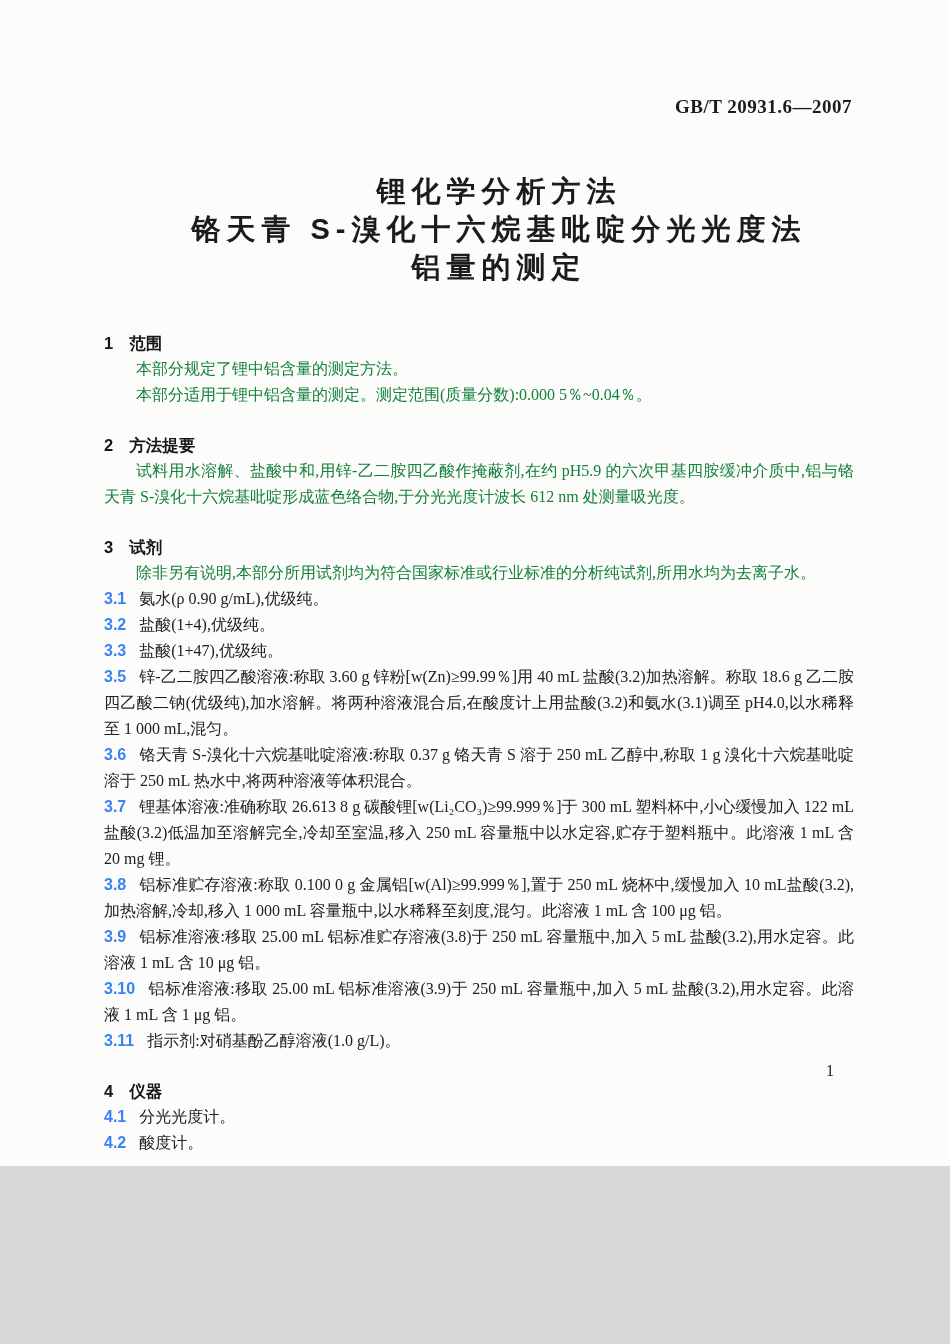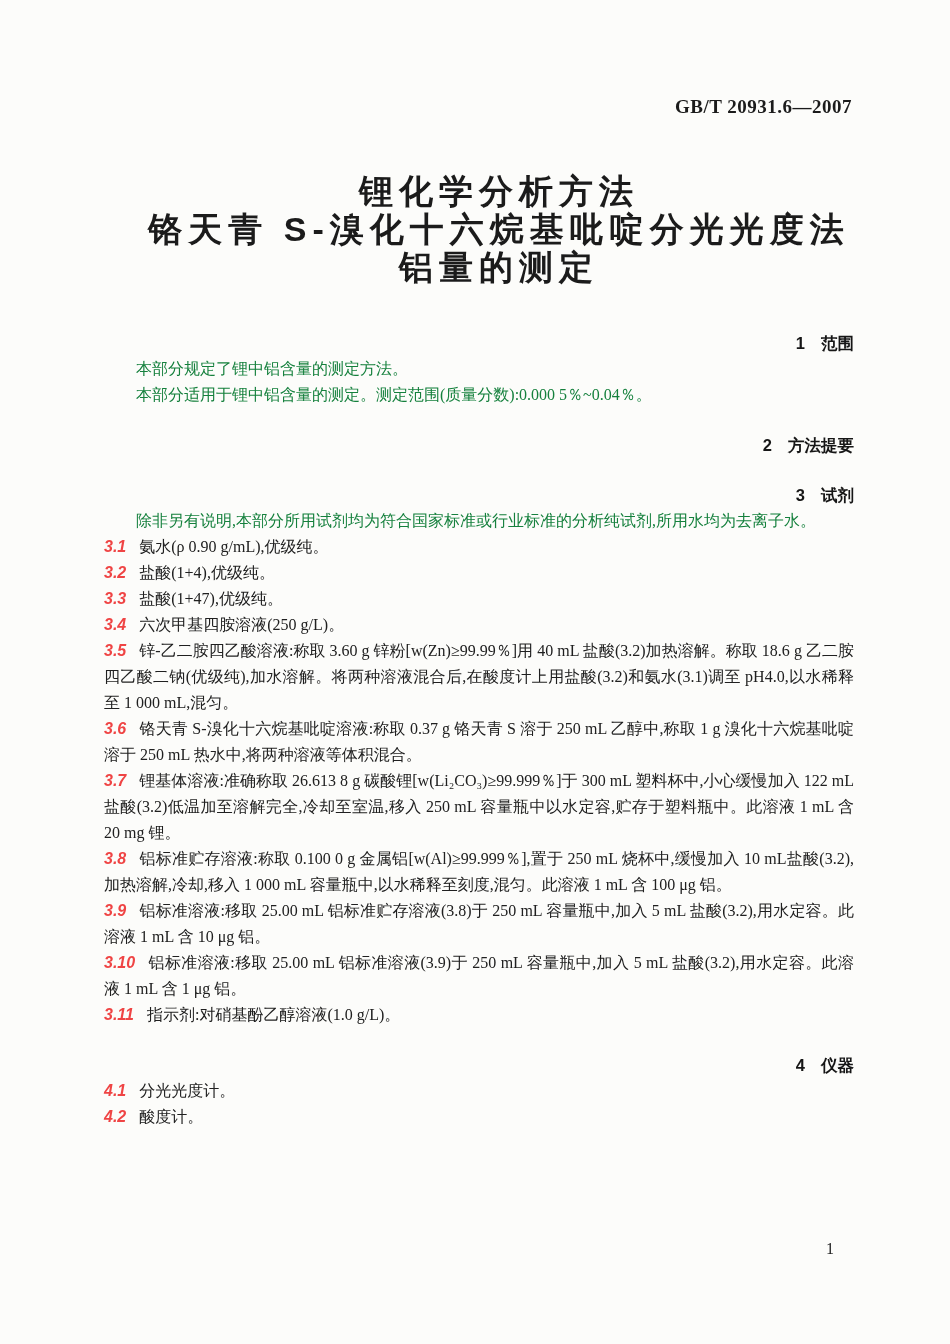--- a/index.html
+++ b/index.html
@@ -2,21 +2,21 @@
 <html lang="zh"><head>
 <meta charset="utf-8">
 <style>
   * { margin: 0; padding: 0; box-sizing: border-box; }
   html, body { background: #d8d8d8; }
   body { font-family: "Liberation Serif", serif; }
 
   .page {
     position: relative;
     width: 950px;
-    height: 1344px;
+    height: 1166px;
     margin: 0 auto;
     background: #fcfcfa;
     color: #1b1b1b;
     overflow: hidden;
   }
 
   .doc-header {
     padding-top: 96px;
     padding-right: 98px;
     text-align: right;
@@ -28,38 +28,37 @@
   }
 
   .doc-title {
     margin-top: 54px;
     text-align: center;
     font-family: "Liberation Sans", sans-serif;
     font-weight: bold;
   }
   .title-line {
     display: block;
-    font-size: 34px;
+    font-size: 29px;
     line-height: 38px;
     letter-spacing: 6px;
     margin-left: 48px;
   }
 
   .content {
     padding: 0 96px 0 104px;
   }
 
   .sec-h {
     margin-top: 24px;
     font-family: "Liberation Sans", sans-serif;
     font-weight: bold;
     font-size: 16.5px;
     line-height: 26px;
     color: #161616;
-    text-align: right;
   }
   .sec-h.first { margin-top: 44px; }
   .sec-num { margin-right: 16px; }
 
   .para {
     font-size: 16px;
     line-height: 26px;
     text-align: justify;
     color: #15803d;
   }
@@ -68,22 +67,21 @@
   .item {
     font-size: 16px;
     line-height: 26px;
     text-align: justify;
     color: #202020;
   }
   .item-no {
     font-family: "Liberation Sans", sans-serif;
     font-weight: bold;
     margin-right: 13px;
-    color: #ef4444;
-    font-style: italic;
+    color: #3b82f6;
   }
 
   .page-number {
     position: absolute;
     right: 116px;
     bottom: 86px;
     font-size: 16px;
     color: #222;
   }
 </style>
@@ -104,30 +102,30 @@
 
     <h2 class="sec-h first">
       <span class="sec-num">1</span><span>范围</span>
     </h2>
     <p class="para indent">本部分规定了锂中铝含量的测定方法。</p>
     <p class="para indent">本部分适用于锂中铝含量的测定。测定范围(质量分数):0.000 5％~0.04％。</p>
 
     <h2 class="sec-h">
       <span class="sec-num">2</span><span>方法提要</span>
     </h2>
+    <p class="para indent">试料用水溶解、盐酸中和,用锌-乙二胺四乙酸作掩蔽剂,在约 pH5.9 的六次甲基四胺缓冲介质中,铝与铬天青 S-溴化十六烷基吡啶形成蓝色络合物,于分光光度计波长 612 nm 处测量吸光度。</p>
 
     <h2 class="sec-h">
       <span class="sec-num">3</span><span>试剂</span>
     </h2>
     <p class="para indent">除非另有说明,本部分所用试剂均为符合国家标准或行业标准的分析纯试剂,所用水均为去离子水。</p>
 
     <p class="item"><span class="item-no">3.1</span><span>氨水(ρ 0.90 g/mL),优级纯。</span></p>
     <p class="item"><span class="item-no">3.2</span><span>盐酸(1+4),优级纯。</span></p>
     <p class="item"><span class="item-no">3.3</span><span>盐酸(1+47),优级纯。</span></p>
-    <p class="item"><span class="item-no">3.4</span><span>六次甲基四胺溶液(250 g/L)。</span></p>
     <p class="item"><span class="item-no">3.5</span><span>锌-乙二胺四乙酸溶液:称取 3.60 g 锌粉[w(Zn)≥99.99％]用 40 mL 盐酸(3.2)加热溶解。称取 18.6 g 乙二胺四乙酸二钠(优级纯),加水溶解。将两种溶液混合后,在酸度计上用盐酸(3.2)和氨水(3.1)调至 pH4.0,以水稀释至 1 000 mL,混匀。</span></p>
     <p class="item"><span class="item-no">3.6</span><span>铬天青 S-溴化十六烷基吡啶溶液:称取 0.37 g 铬天青 S 溶于 250 mL 乙醇中,称取 1 g 溴化十六烷基吡啶溶于 250 mL 热水中,将两种溶液等体积混合。</span></p>
     <p class="item"><span class="item-no">3.7</span><span>锂基体溶液:准确称取 26.613 8 g 碳酸锂[w(Li₂CO₃)≥99.999％]于 300 mL 塑料杯中,小心缓慢加入 122 mL 盐酸(3.2)低温加至溶解完全,冷却至室温,移入 250 mL 容量瓶中以水定容,贮存于塑料瓶中。此溶液 1 mL 含 20 mg 锂。</span></p>
     <p class="item"><span class="item-no">3.8</span><span>铝标准贮存溶液:称取 0.100 0 g 金属铝[w(Al)≥99.999％],置于 250 mL 烧杯中,缓慢加入 10 mL盐酸(3.2),加热溶解,冷却,移入 1 000 mL 容量瓶中,以水稀释至刻度,混匀。此溶液 1 mL 含 100 μg 铝。</span></p>
     <p class="item"><span class="item-no">3.9</span><span>铝标准溶液:移取 25.00 mL 铝标准贮存溶液(3.8)于 250 mL 容量瓶中,加入 5 mL 盐酸(3.2),用水定容。此溶液 1 mL 含 10 μg 铝。</span></p>
     <p class="item"><span class="item-no">3.10</span><span>铝标准溶液:移取 25.00 mL 铝标准溶液(3.9)于 250 mL 容量瓶中,加入 5 mL 盐酸(3.2),用水定容。此溶液 1 mL 含 1 μg 铝。</span></p>
     <p class="item"><span class="item-no">3.11</span><span>指示剂:对硝基酚乙醇溶液(1.0 g/L)。</span></p>
 
     <h2 class="sec-h">
       <span class="sec-num">4</span><span>仪器</span>

